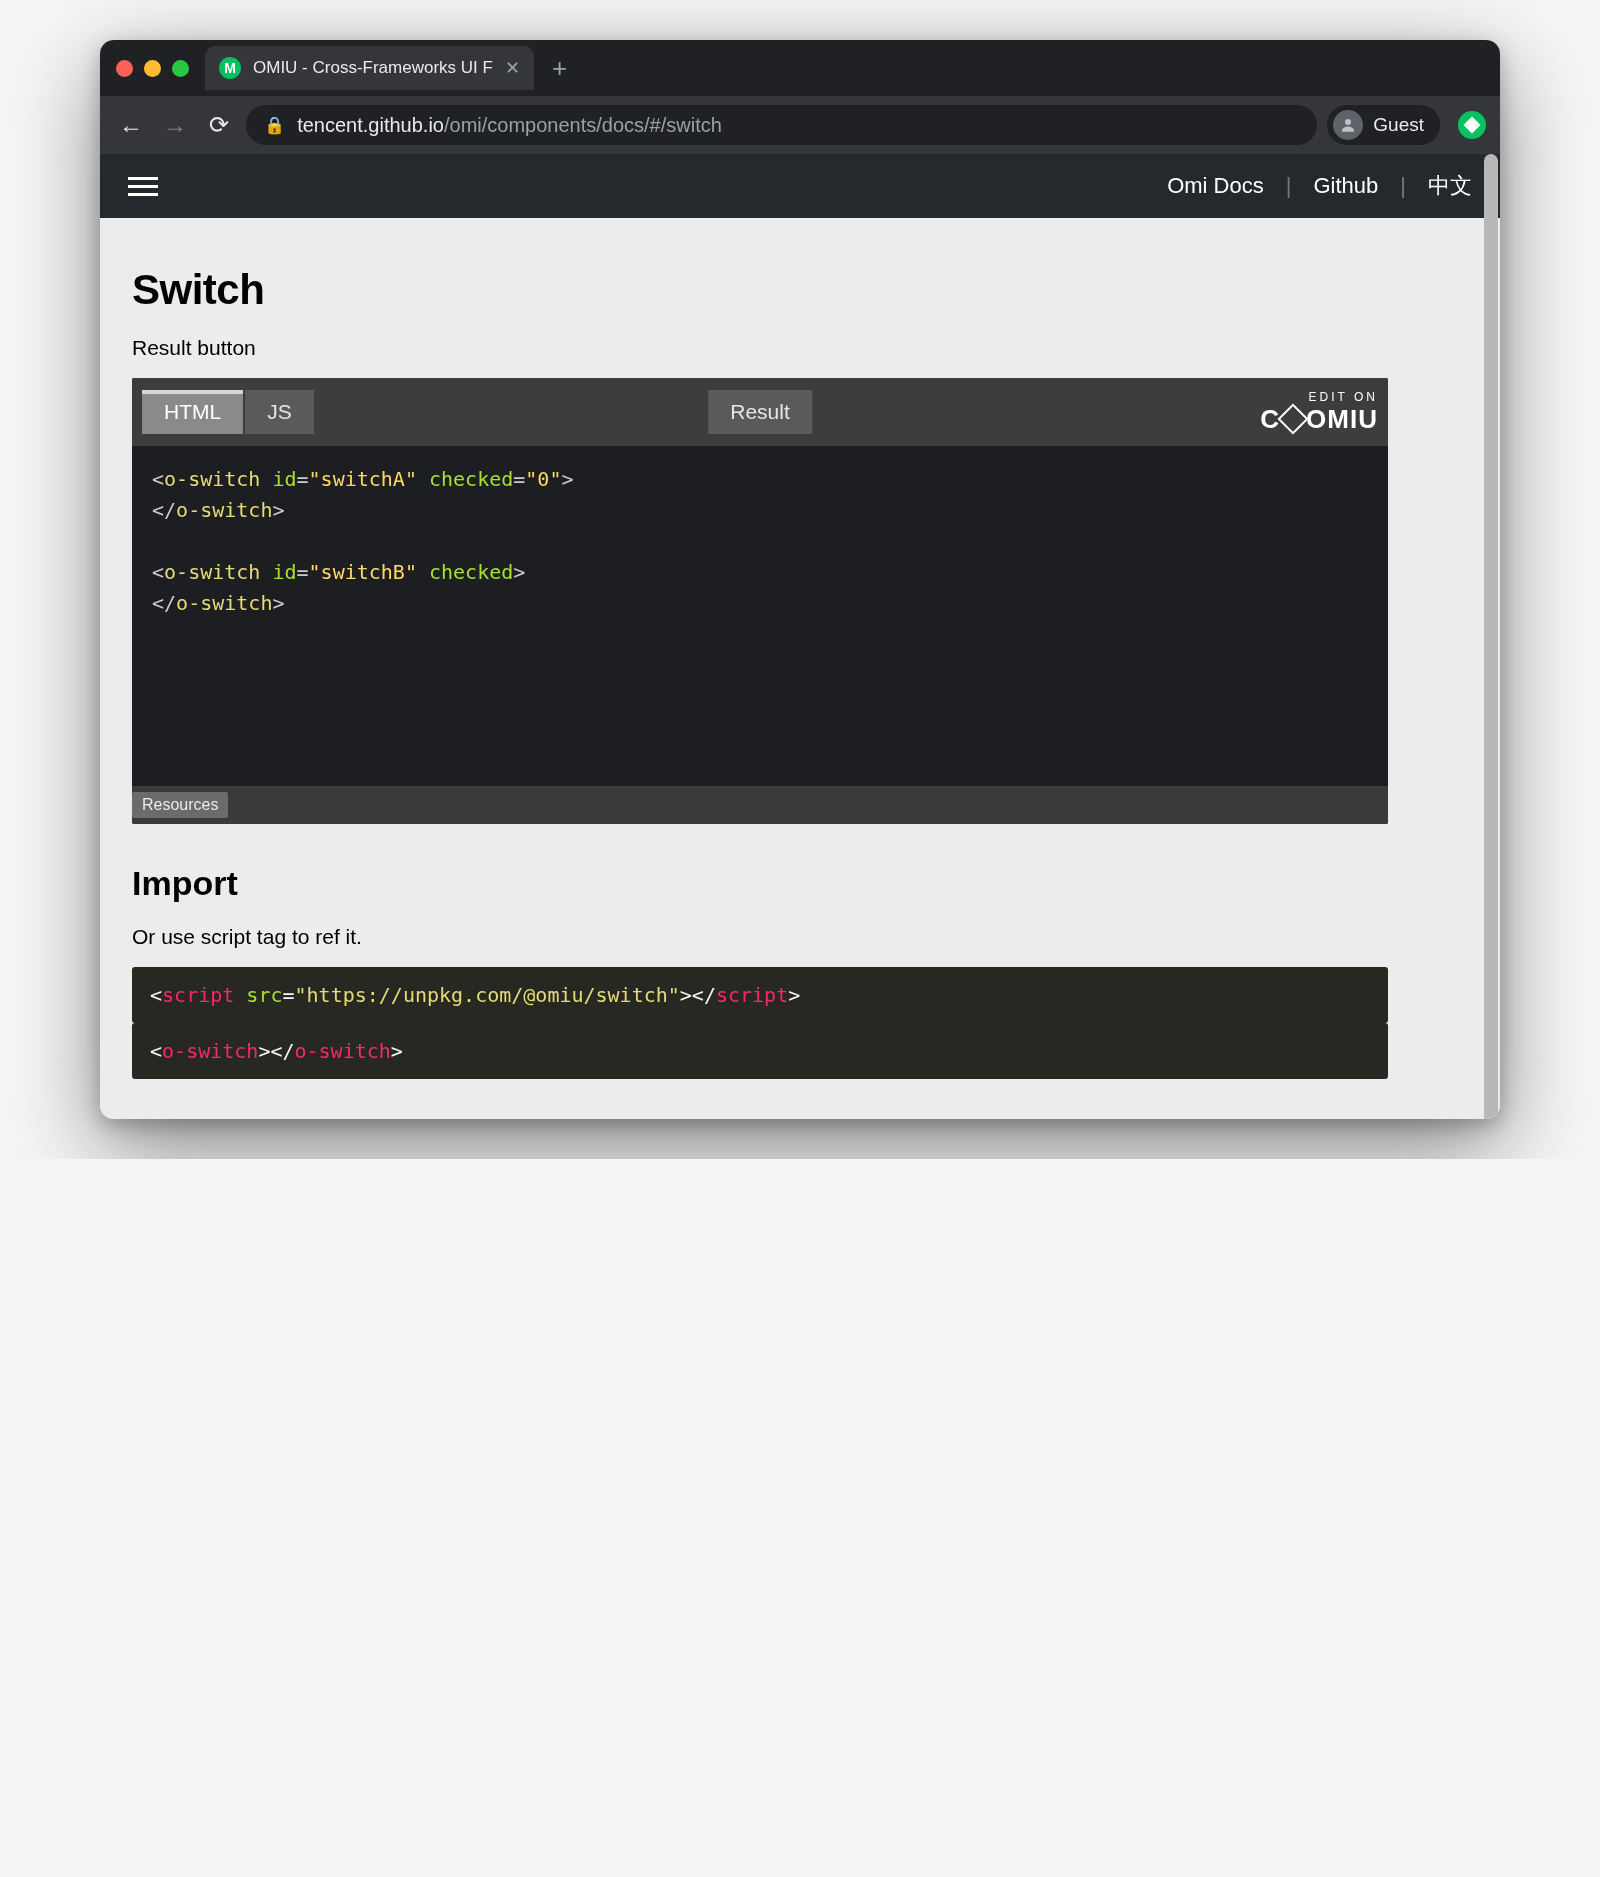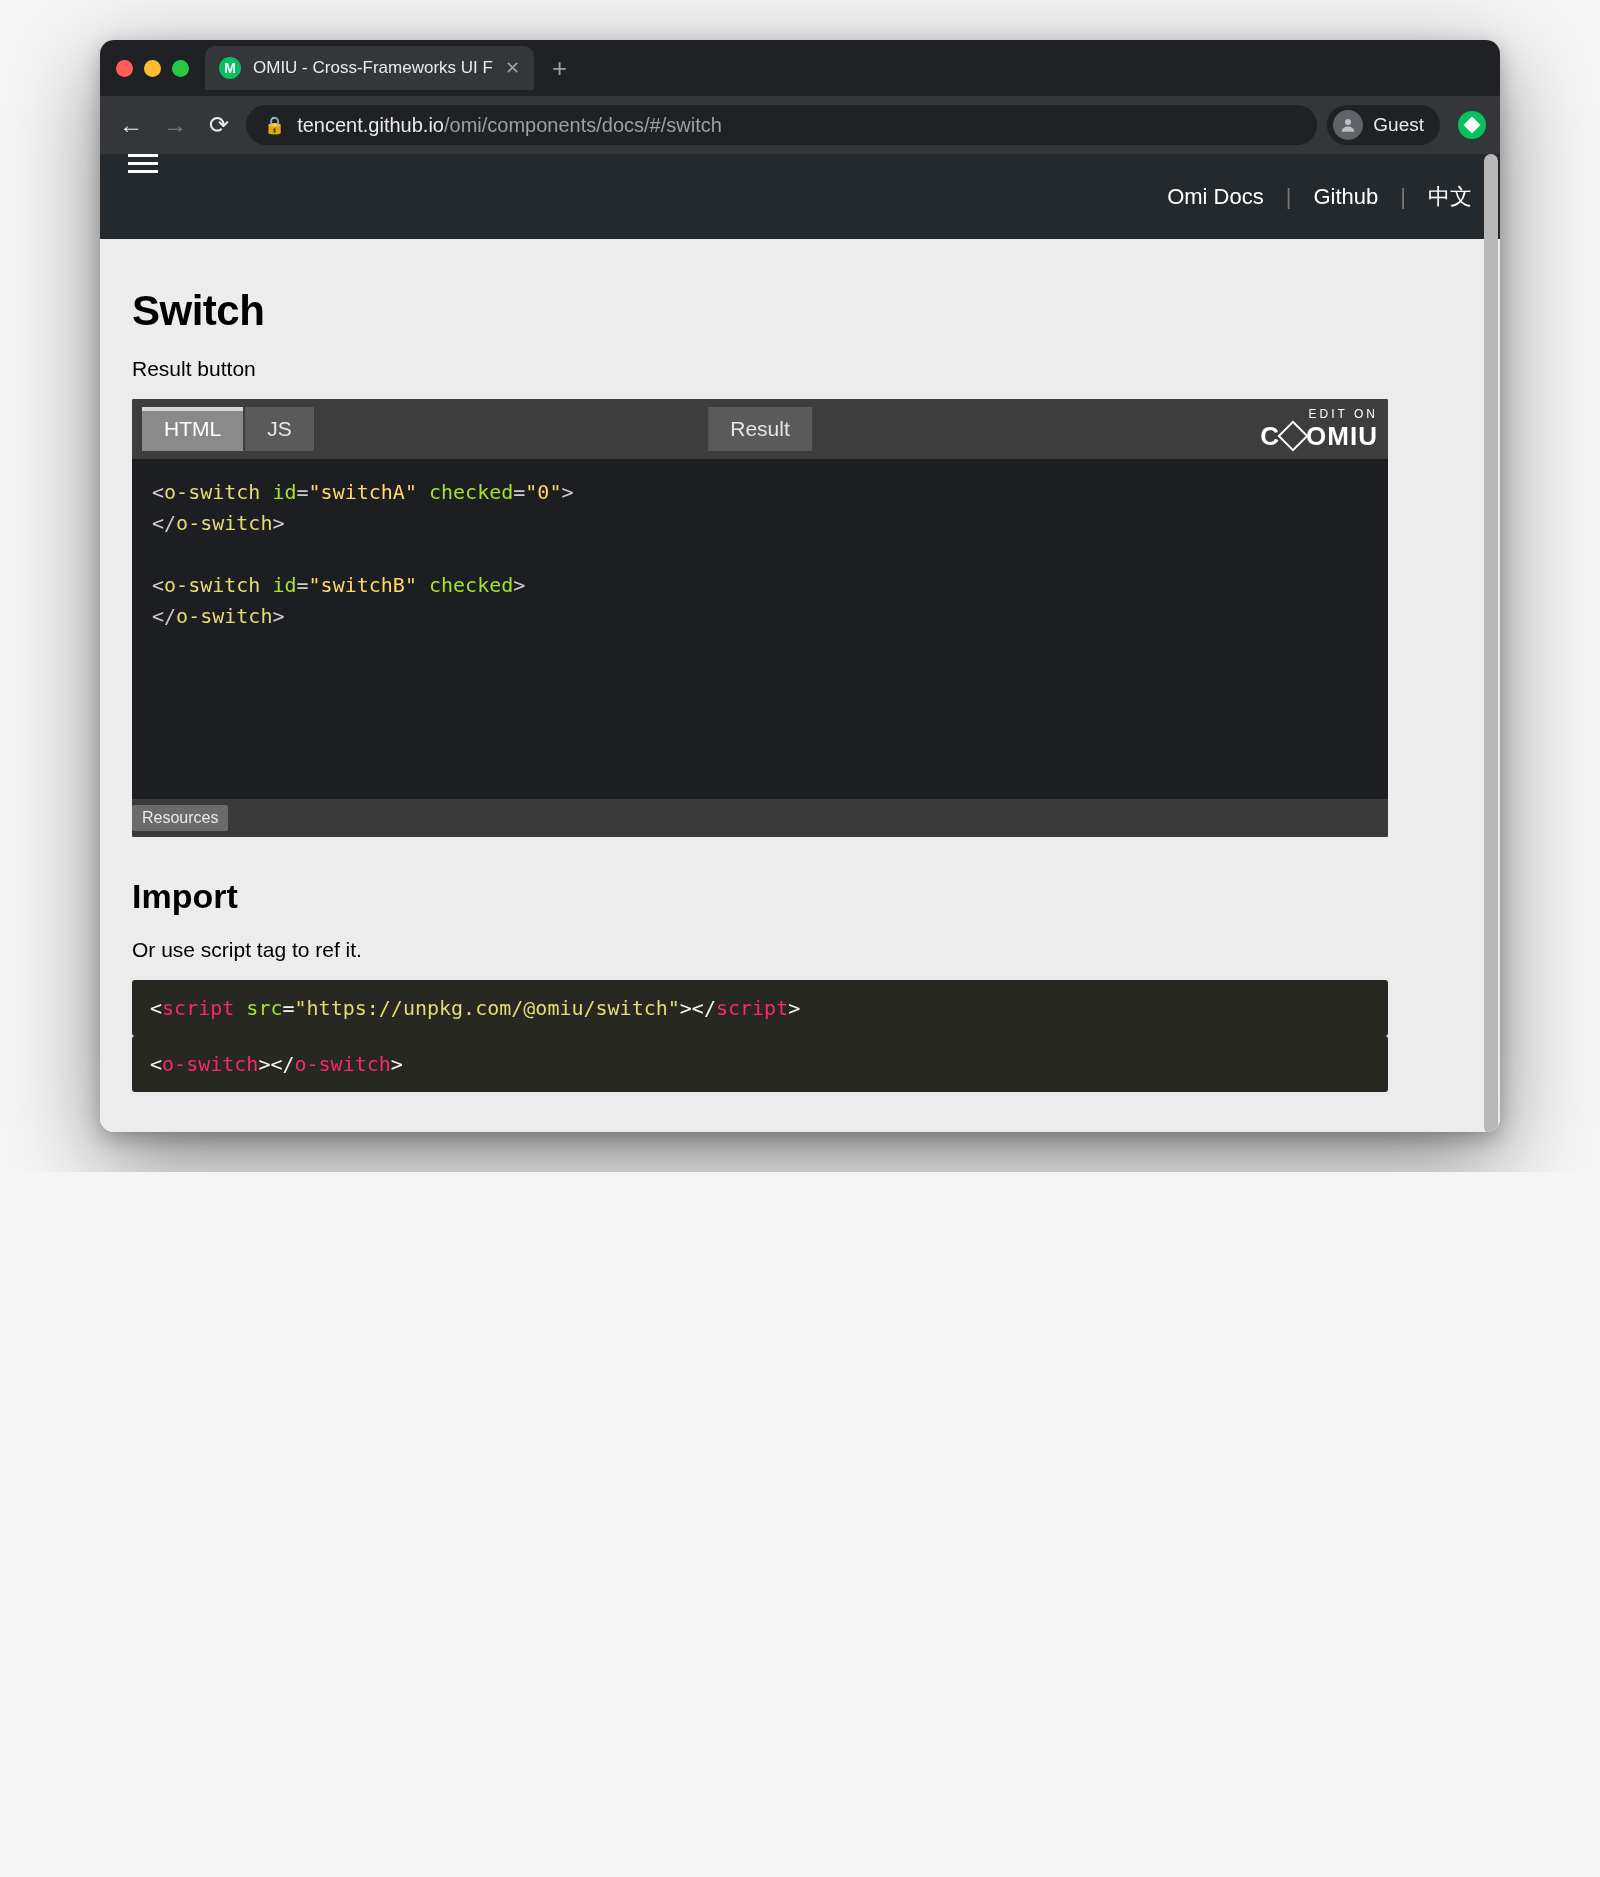--- a/index.html
+++ b/index.html
@@ -74,40 +74,40 @@
     }
     .guest .avatar{ width:30px;height:30px;border-radius:50%;background:#5f6368;display:flex;align-items:center;justify-content:center; }
     .ext-dot{ width:28px;height:28px;border-radius:50%;background:#07c160;display:flex;align-items:center;justify-content:center;margin-left:8px; }
     .ext-dot-inner{ width:12px;height:12px;background:#fff;transform:rotate(45deg); }
 
     
     .page{ background:#ececec; position:relative; }
     .page-scroll{ position:absolute; right:2px; top:0; width:14px; height:980px; background:#b8b8b8; border-radius:7px; }
     .appbar{
       background:#24292e; color:#fff;
-      display:flex; justify-content:space-between;
-      height:85px; padding:0 28px;
+      display:flex; align-items:center; justify-content:space-between;
+      height:64px; padding:0 28px;
     }
     .hamburger{ display:flex; flex-direction:column; gap:5px; cursor:pointer; }
     .hamburger span{ width:30px; height:3px; background:#fff; }
     .navlinks{ display:flex; align-items:center; gap:22px; font-size:22px; }
     .navlinks a{ color:#fff; text-decoration:none; cursor:pointer; }
     .sep{ color:#777; }
 
     .content{ padding:30px 32px 40px; max-width:1320px; }
     h1{ font-size:42px; font-weight:800; margin:18px 0 22px; letter-spacing:-0.5px; }
     h2{ font-size:34px; font-weight:800; margin:40px 0 18px; }
     p{ font-size:21px; margin:0 0 18px; }
 
     
     .pen{
       background:#1e1f21; border-radius:2px; overflow:hidden; margin-top:10px;
     }
     .pen-tabs{
-      display:flex; align-items:center; background:#3d3d3d; height:60px;
+      display:flex; align-items:center; background:#3d3d3d; height:68px;
       padding:0 10px 0 10px; gap:2px; position:relative;
     }
     .pen-tab{
       background:#5a5a5a; color:#e6e6e6;
       padding:0 22px; height:44px; display:flex; align-items:center;
       font-size:21px; cursor:pointer;
     }
     .pen-tab.active{ background:#8a8a8a; color:#fff; box-shadow: inset 0 4px 0 #d6d6d6; }
     .pen-tab.result{ margin-left:auto; margin-right:auto; position:absolute; left:50%; transform:translateX(-50%); }
     .pen-edit{ margin-left:auto; color:#fff; text-align:right; font-family:Arial,sans-serif; cursor:pointer; }

